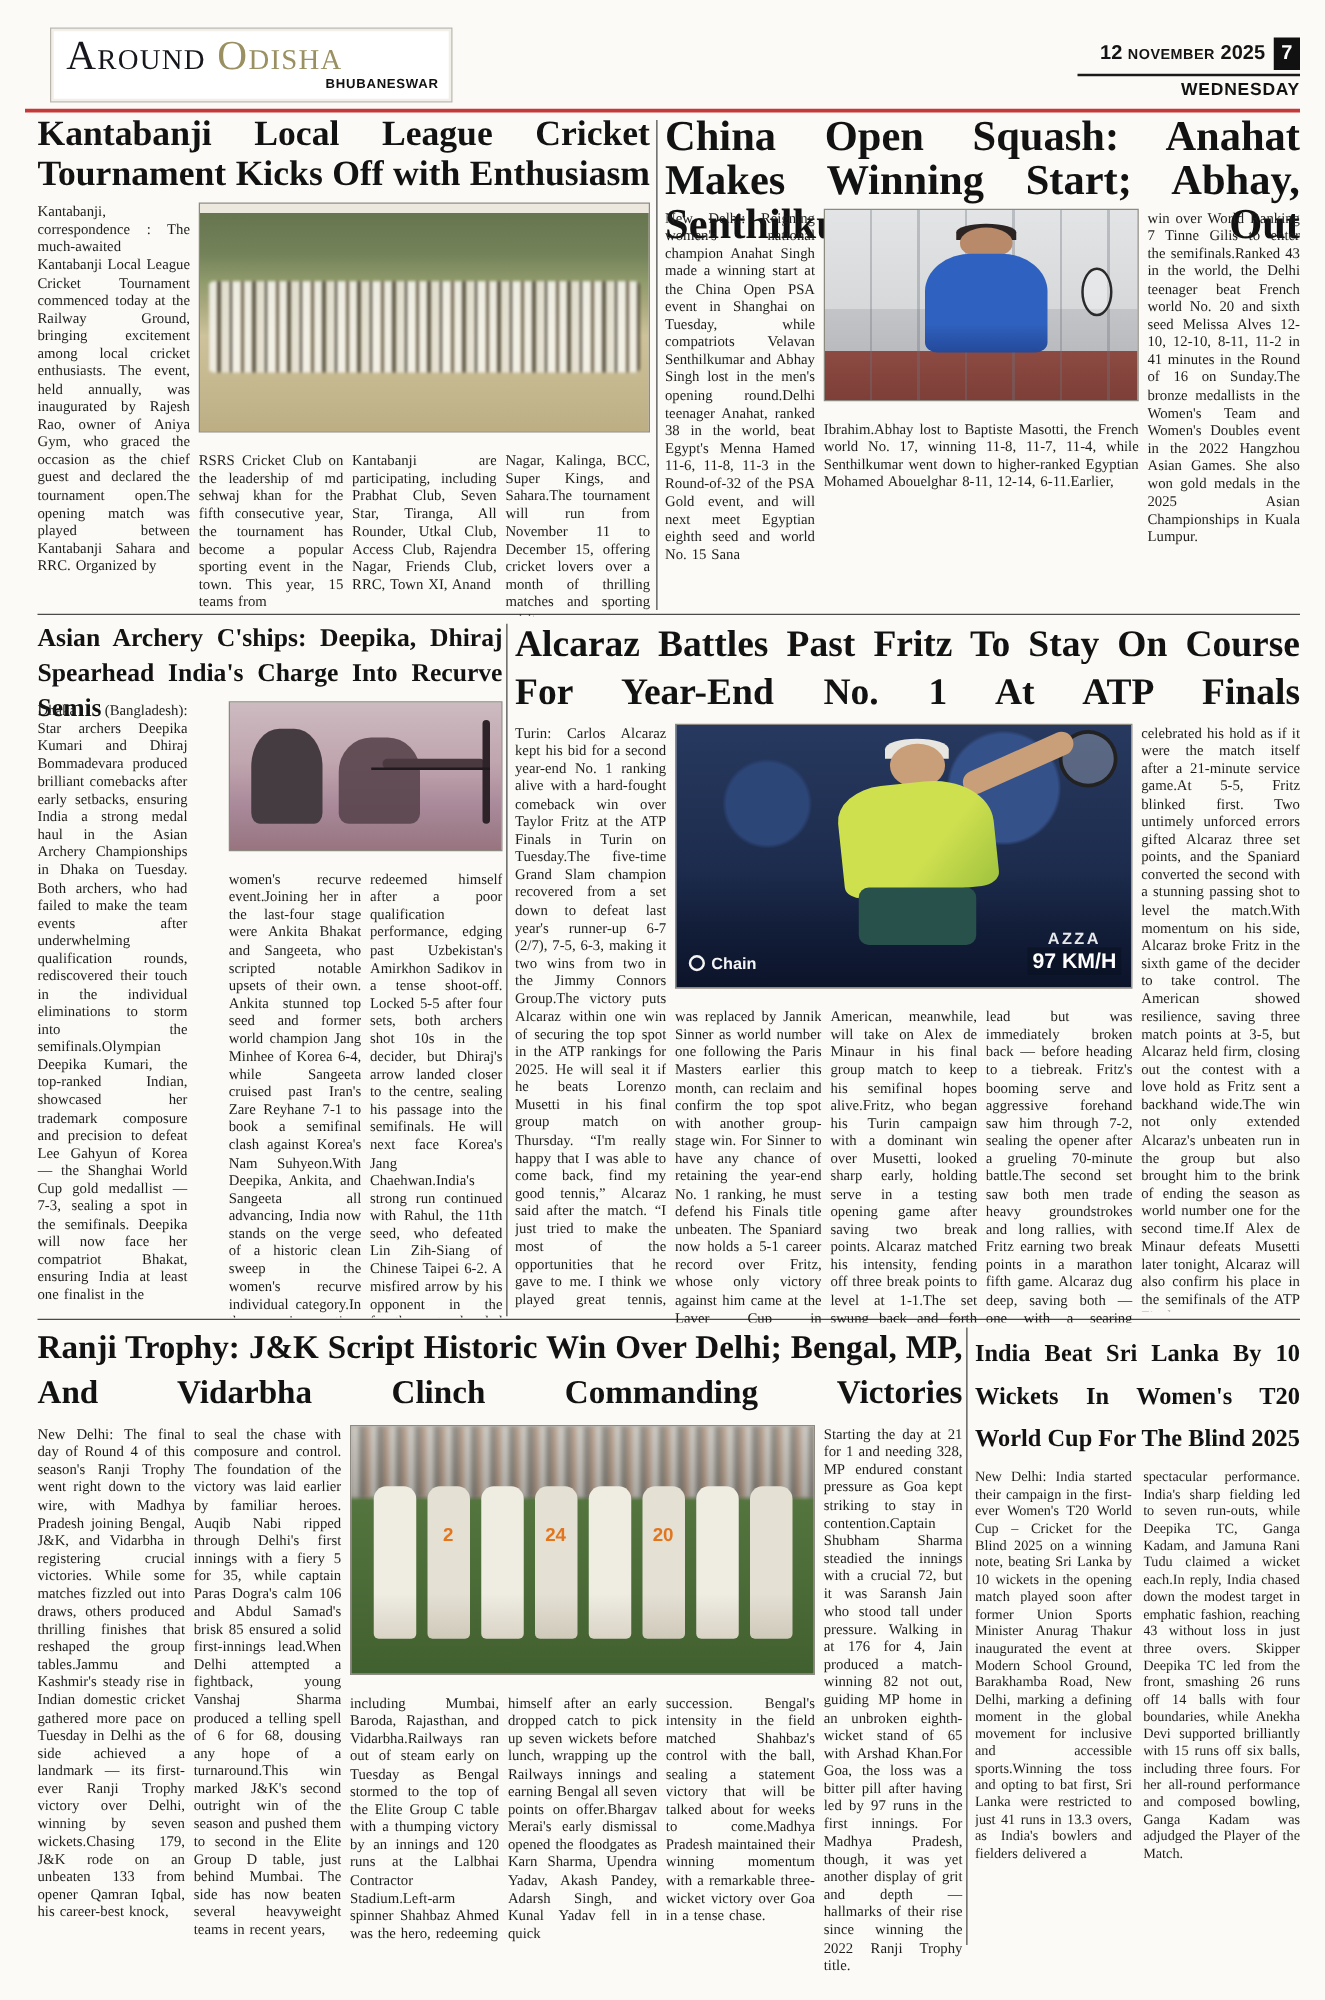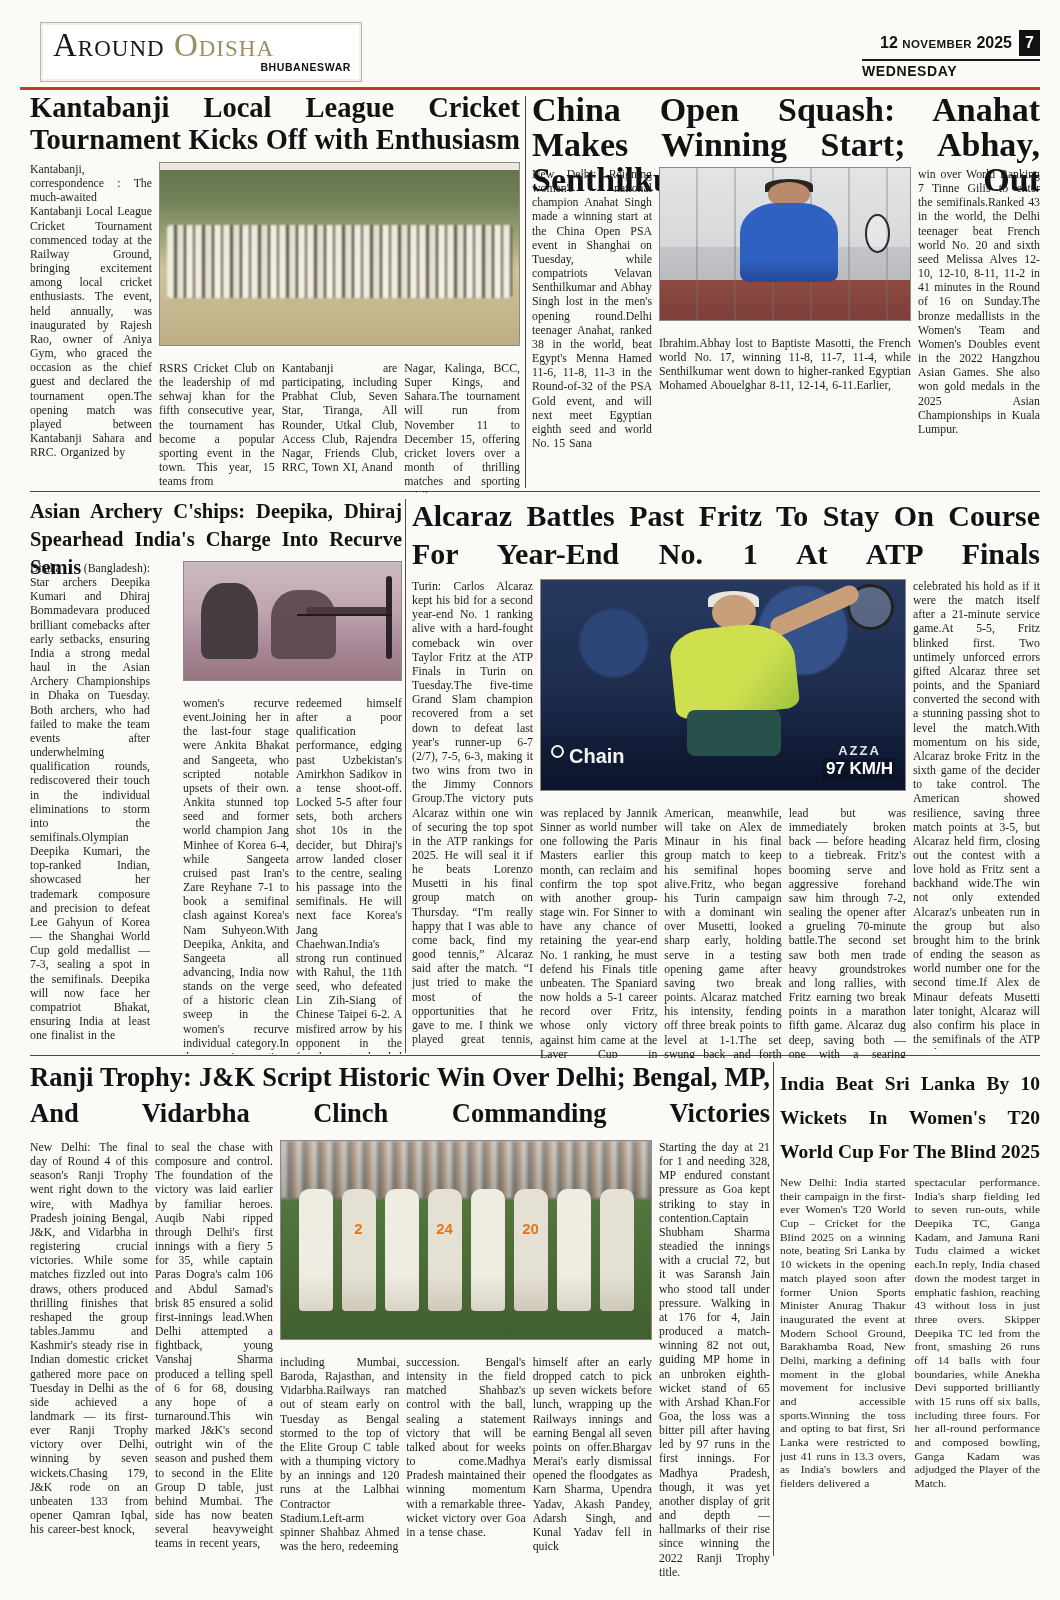--- a/index.html
+++ b/index.html
@@ -18,21 +18,21 @@
     background:#fff; border:1px solid #b9b6ae; box-shadow:0 0 0 2px #f1efe8 inset;
     padding:4px 10px 2px 12px;
   }
   .brand{ font-variant:small-caps; font-size:33px; line-height:36px; letter-spacing:1px; white-space:nowrap; }
   .brand .w1{ color:#17161c; }
   .brand .w2{ color:#9a9061; }
   .brand-city{
     text-align:right; font-family:"Liberation Sans", sans-serif;
     font-weight:bold; font-size:10.5px; letter-spacing:.6px; color:#111; margin-top:-2px;
   }
-  .date-block{ position:absolute; right:20px; top:30px; text-align:left; font-family:"Liberation Sans", sans-serif; }
+  .date-block{ position:absolute; right:20px; top:30px; text-align:right; font-family:"Liberation Sans", sans-serif; }
   .date-row{ display:flex; align-items:center; justify-content:flex-end; gap:7px; }
   .date-text{ font-weight:bold; color:#141414; white-space:nowrap; }
   .date-text .big{ font-size:16px; }
   .date-text .small{ font-size:11.5px; letter-spacing:.4px; }
   .pagenum{
     width:21px; height:26px; background:#111; color:#fff; font-weight:bold;
     font-size:16px; display:flex; align-items:center; justify-content:center;
   }
   .date-underline{ height:2px; background:#1a1a1a; width:178px; margin:3px 0 2px auto; }
   .weekday{ font-weight:bold; font-size:14px; letter-spacing:.6px; color:#121212; }
@@ -93,21 +93,21 @@
     background:radial-gradient(circle at 72% 24%,#35518a 0 14%,transparent 15%),
                radial-gradient(circle at 20% 30%,#2c4678 0 10%,transparent 11%),
                linear-gradient(180deg,#27395f 0%,#1d2c4d 55%,#121d38 78%,#0c142a 100%);
   }
   .tn-head{ position:absolute; left:47%; top:7%; width:12%; height:17%; background:#c99f79; border-radius:50%; }
   .tn-hairband{ position:absolute; left:46%; top:5%; width:14%; height:8%; background:#e8e6e0; border-radius:50% 50% 0 0; }
   .tn-shirt{ position:absolute; left:36%; top:22%; width:34%; height:42%; background:linear-gradient(135deg,#cfe04f 0 60%,#9fc23e 100%); border-radius:30% 42% 12% 12%; transform:rotate(-6deg); }
   .tn-arm{ position:absolute; left:62%; top:10%; width:26%; height:9%; background:#c99f79; border-radius:10px; transform:rotate(-24deg); }
   .tn-racket{ position:absolute; right:3%; top:2%; width:13%; height:22%; border:3px solid #222; border-radius:50%; background:rgba(250,250,250,.25); }
   .tn-shorts{ position:absolute; left:40%; top:62%; width:26%; height:22%; background:#27514a; border-radius:8px; }
-  .tn-board-left{ position:absolute; left:10px; bottom:22px; color:#f4f4f4; font-family:"Liberation Sans",sans-serif; font-weight:bold; font-size:20px; display:flex; align-items:flex-start; gap:5px; }
+  .tn-board-left{ position:absolute; left:10px; bottom:12px; color:#f4f4f4; font-family:"Liberation Sans",sans-serif; font-weight:bold; font-size:13px; display:flex; align-items:center; gap:5px; }
   .tn-board-left .ring{ width:13px; height:13px; border:2.5px solid #f4f4f4; border-radius:50%; display:inline-block; }
   .tn-board-right{ position:absolute; right:8px; bottom:10px; text-align:right; color:#fff; font-family:"Liberation Sans",sans-serif; font-weight:bold; }
   .tn-sponsor{ font-size:13px; letter-spacing:2px; opacity:.9;text-align:center; }
   .tn-speed{ font-size:17px; background:rgba(10,16,32,.55); padding:1px 4px; }
 
   .photo-ranji{
     background:linear-gradient(180deg,#b6b1a8 0%,#9b968d 18%,#8a867e 28%,#55753f 30%,#4c6c38 60%,#41602f 100%);
   }
   .crowd{ position:absolute; left:0; right:0; top:0; height:29%;
     background:repeating-linear-gradient(90deg,rgba(255,255,255,.3) 0 6px,rgba(40,40,40,.25) 6px 11px,rgba(190,120,80,.3) 11px 15px);
@@ -309,22 +309,22 @@
             <div class="cricketer"></div>
             <div class="cricketer alt">
                 <span class="jersey">20</span>
               </div>
             <div class="cricketer"></div>
             <div class="cricketer alt"></div>
           </div>
         </div>
         <div class="cap-row">
           <p class="col">including Mumbai, Baroda, Rajasthan, and Vidarbha.Railways ran out of steam early on Tuesday as Bengal stormed to the top of the Elite Group C table with a thumping victory by an innings and 120 runs at the Lalbhai Contractor Stadium.Left-arm spinner Shahbaz Ahmed was the hero, redeeming</p>
+          <p class="col">himself after an early dropped catch to pick up seven wickets before lunch, wrapping up the Railways innings and earning Bengal all seven points on offer.Bhargav Merai's early dismissal opened the floodgates as Karn Sharma, Upendra Yadav, Akash Pandey, Adarsh Singh, and Kunal Yadav fell in quick</p>
           <p class="col">succession. Bengal's intensity in the field matched Shahbaz's control with the ball, sealing a statement victory that will be talked about for weeks to come.Madhya Pradesh maintained their winning momentum with a remarkable three-wicket victory over Goa in a tense chase.</p>
-          <p class="col">himself after an early dropped catch to pick up seven wickets before lunch, wrapping up the Railways innings and earning Bengal all seven points on offer.Bhargav Merai's early dismissal opened the floodgates as Karn Sharma, Upendra Yadav, Akash Pandey, Adarsh Singh, and Kunal Yadav fell in quick</p>
         </div>
       </div>
       <p class="col c5">Starting the day at 21 for 1 and needing 328, MP endured constant pressure as Goa kept striking to stay in contention.Captain Shubham Sharma steadied the innings with a crucial 72, but it was Saransh Jain who stood tall under pressure. Walking in at 176 for 4, Jain produced a match-winning 82 not out, guiding MP home in an unbroken eighth-wicket stand of 65 with Arshad Khan.For Goa, the loss was a bitter pill after having led by 97 runs in the first innings. For Madhya Pradesh, though, it was yet another display of grit and depth — hallmarks of their rise since winning the 2022 Ranji Trophy title.</p>
     </div>
   </section>
 
   <section class="article" id="a6">
     <h1 class="hl">India Beat Sri Lanka By 10 Wickets In Women's T20 World Cup For The Blind 2025</h1>
     <div class="body-row">
       <p class="col">New Delhi: India started their campaign in the first-ever Women's T20 World Cup – Cricket for the Blind 2025 on a winning note, beating Sri Lanka by 10 wickets in the opening match played soon after former Union Sports Minister Anurag Thakur inaugurated the event at Modern School Ground, Barakhamba Road, New Delhi, marking a defining moment in the global movement for inclusive and accessible sports.Winning the toss and opting to bat first, Sri Lanka were restricted to just 41 runs in 13.3 overs, as India's bowlers and fielders delivered a</p>

